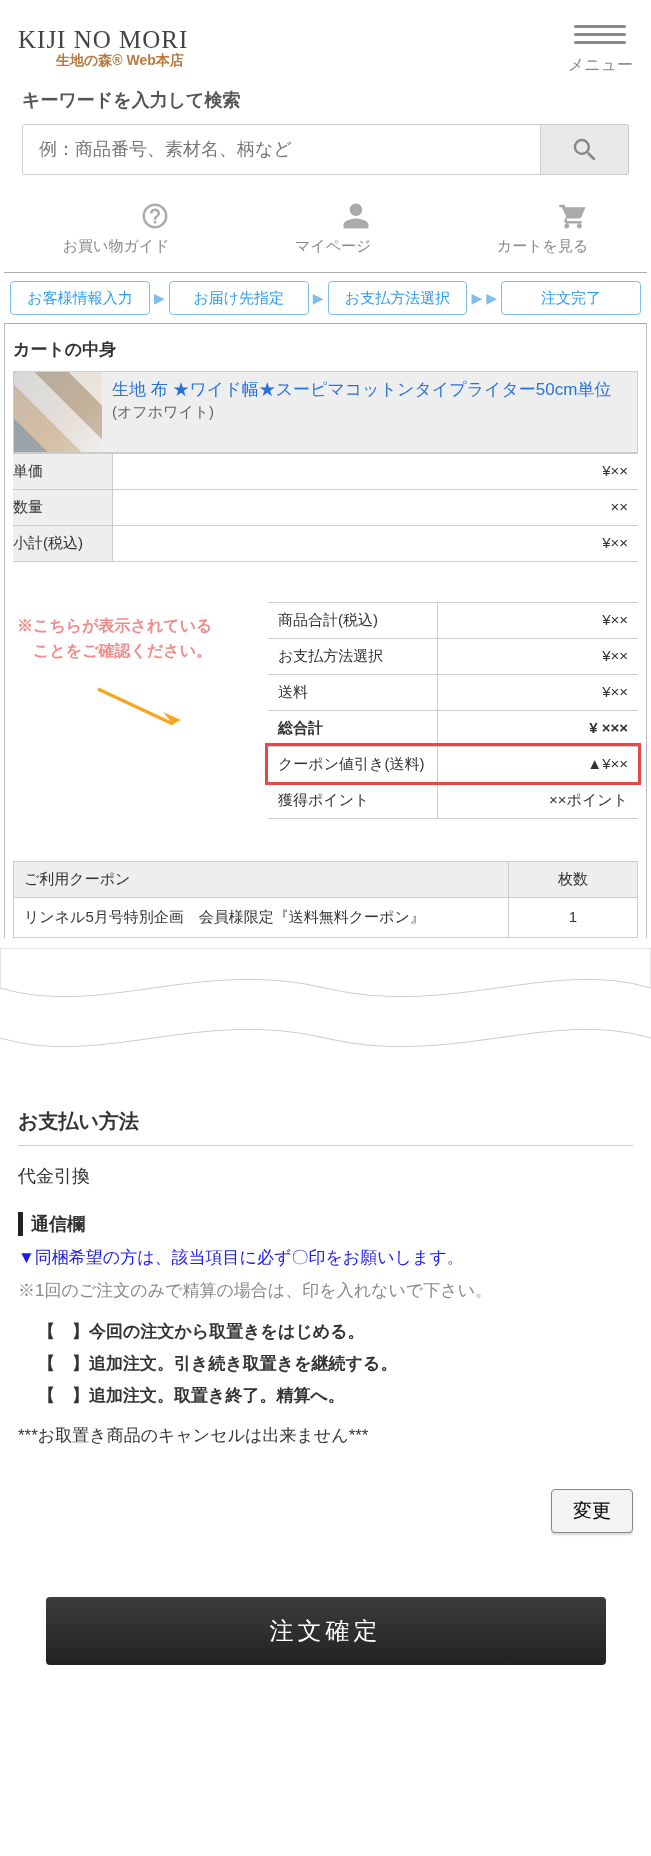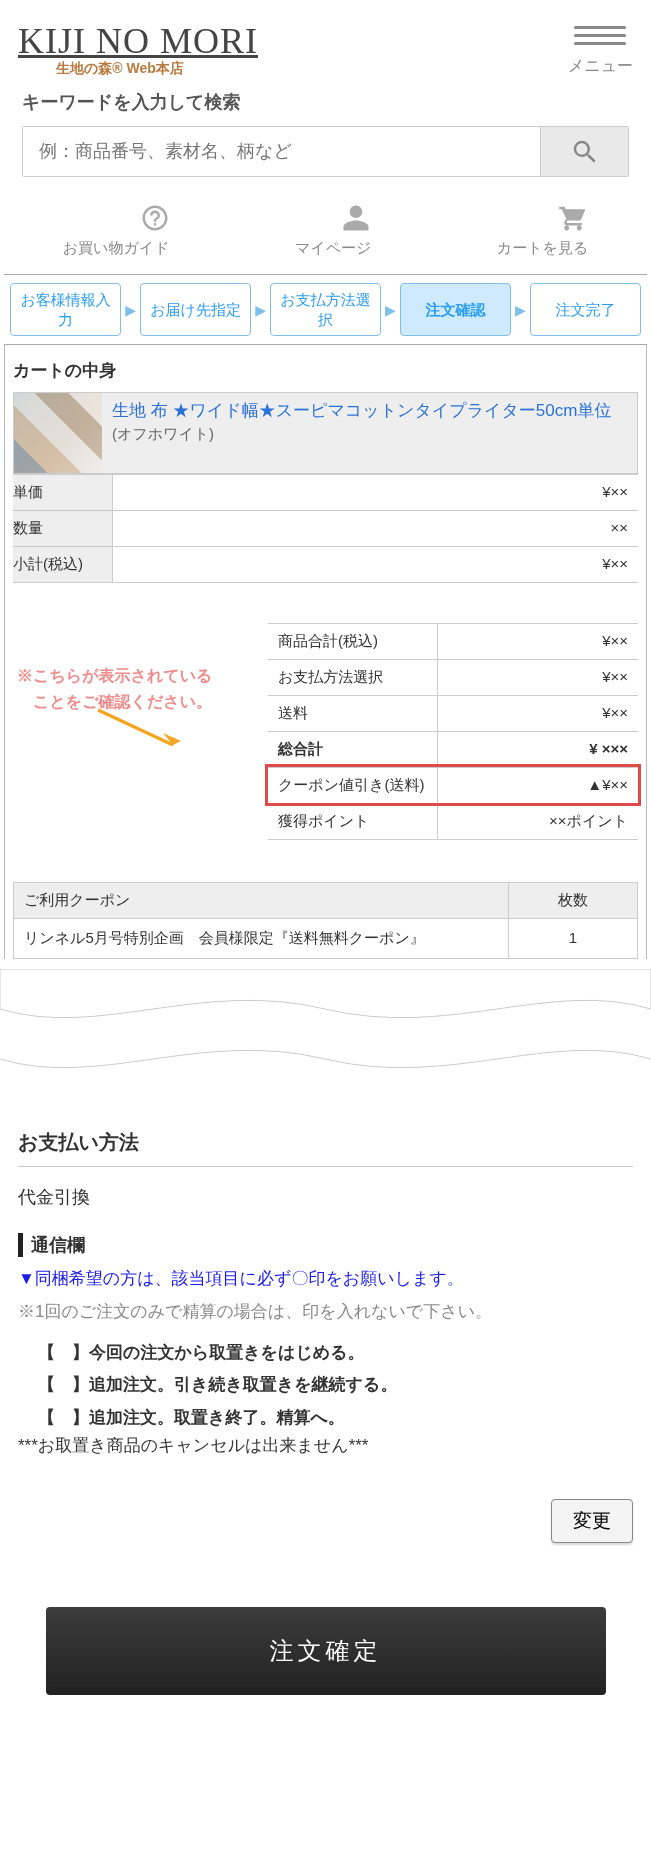--- a/index.html
+++ b/index.html
@@ -1,20 +1,20 @@
 <!DOCTYPE html>
 <html><head>
 <meta charset="utf-8">
 <style>
   * { box-sizing: border-box; margin: 0; padding: 0; }
   body { font-family: "Hiragino Sans","Meiryo",sans-serif; width:651px; background:#fff; color:#333; }
   
   .header { display:flex; align-items:center; justify-content:space-between; padding:20px 18px 0 18px; }
   .logo { }
-  .logo-main { font-family:"Palatino","Georgia",serif; font-size:36px; letter-spacing:1px; color:#444; font-weight:500;text-decoration:underline; }
+  .logo-main { font-family:"Palatino","Georgia",serif; font-size:25px; letter-spacing:1px; color:#444; font-weight:500; }
   .logo-main .kiji { font-variant:small-caps; }
   .logo-sub { color:#b87a3f; font-size:14px; font-weight:600; margin: -2px 0 0 38px; }
   .hamburger { display:flex; flex-direction:column; align-items:center; gap:0px; cursor:pointer; }
   .ham-lines { width:52px; }
   .ham-lines div { height:3px; background:#888; border-radius:2px; margin:5px 0; }
   .ham-label { font-size:16px; color:#888; margin-top:6px; }
 
   .search-section { padding:12px 22px 8px 22px; }
   .search-title { font-size:18px; font-weight:600; color:#555; margin-bottom:12px; }
   .search-row { display:flex; border:1px solid #ccc; border-radius:2px; overflow:hidden; }
@@ -50,21 +50,21 @@
 
   
   .summary-wrap { position:relative; margin:40px 8px 0 8px; }
   .summary-table { width:370px; margin-left:auto; }
   .sum-row { display:flex; border-top:1px solid #ccc; }
   .sum-row:last-child { border-bottom:1px solid #ccc; }
   .sum-k { width:170px; padding:8px 10px; font-size:15px; border-right:1px solid #ccc; }
   .sum-v { flex:1; padding:8px 10px; font-size:15px; text-align:right; }
   .sum-row.total .sum-k, .sum-row.total .sum-v { font-weight:700; }
   .sum-row.highlight { outline:3px solid #e24a4a; outline-offset:0px; position:relative; z-index:2; }
-  .callout { position:absolute; left:4px; top:40px; color:#f08c8c; font-size:16px; font-weight:600; line-height:1.6; }
+  .callout { position:absolute; left:4px; top:11px; color:#f08c8c; font-size:16px; font-weight:600; line-height:1.6; }
 
   .arrow-svg { position:absolute; left:80px; top:82px; width:100px; height:50px; z-index:3; }
   .arrow-svg line { stroke:#f5a623; stroke-width:3.5; }
   .arrow-svg polygon { fill:#f5a623; }
 
   
   .coupon-used { margin:42px 8px 0 8px; border:1px solid #ccc; }
   .cu-head { display:flex; background:#eee; }
   .cu-head > div { padding:8px 10px; font-size:15px; }
   .cu-name { flex:1; border-right:1px solid #ccc; }
@@ -78,24 +78,24 @@
   .wave-sep svg { width:100%; height:100%; display:block; }
 
   
   .lower { padding:0 18px 30px 18px; }
   .h2 { font-size:20px; font-weight:700; border-bottom:1px solid #ccc; padding-bottom:10px; margin-top:30px; }
   .pay-method { font-size:18px; padding:18px 0 12px 0; }
   .sub-bar { border-left:5px solid #222; padding-left:8px; font-size:18px; font-weight:700; margin:12px 0 10px 0; }
   .blue-line { color:#1a1aee; font-size:17px; margin-bottom:10px; }
   .note-gray { color:#888; font-size:17px; margin-bottom:14px; }
   .bracket-list div { font-size:17px; line-height:1.9; padding-left:20px; font-weight:600; }
-  .cancel-note { font-size:17px; }
+  .cancel-note { font-size:17px; margin-top:12px; }
 
   .change-btn { margin:42px 0 0 auto; display:block; width:82px; height:44px; border:1px solid #888; background:#f3f3f3; font-size:19px; border-radius:4px; box-shadow:0 2px 2px rgba(0,0,0,.15); cursor:pointer; }
-  .confirm-btn { margin:64px auto 0 auto; display:block; width:560px; height:88px; background:linear-gradient(#3c3c3c,#222); color:#fff; font-size:24px; border:none; border-radius:4px; letter-spacing:4px; cursor:pointer; }
+  .confirm-btn { margin:64px auto 0 auto; display:block; width:560px; height:68px; background:linear-gradient(#3c3c3c,#222); color:#fff; font-size:24px; border:none; border-radius:4px; letter-spacing:4px; cursor:pointer; }
 </style>
 </head>
 <body>
 
 <div class="header">
   <div class="logo">
     <div class="logo-main"><span class="kiji">KIJI NO MORI</span></div>
     <div class="logo-sub">生地の森® Web本店</div>
   </div>
   <div class="hamburger">
@@ -142,21 +142,20 @@
 </div>
 
 <div class="stepbar-wrap">
   <div class="stepbar">
     <div class="step">お客様情報入力</div>
     <div class="step-sep">▶</div>
     <div class="step">お届け先指定</div>
     <div class="step-sep">▶</div>
     <div class="step">お支払方法選択</div>
     <div class="step-sep">▶</div>
-    <div class="step active">注文確認</div>
     <div class="step-sep">▶</div>
     <div class="step">注文完了</div>
   </div>
 </div>
 
 <div class="outer-frame">
 
 <div class="section-title">カートの中身</div>
 <div class="prod-box">
   <div class="prod-img"></div>

